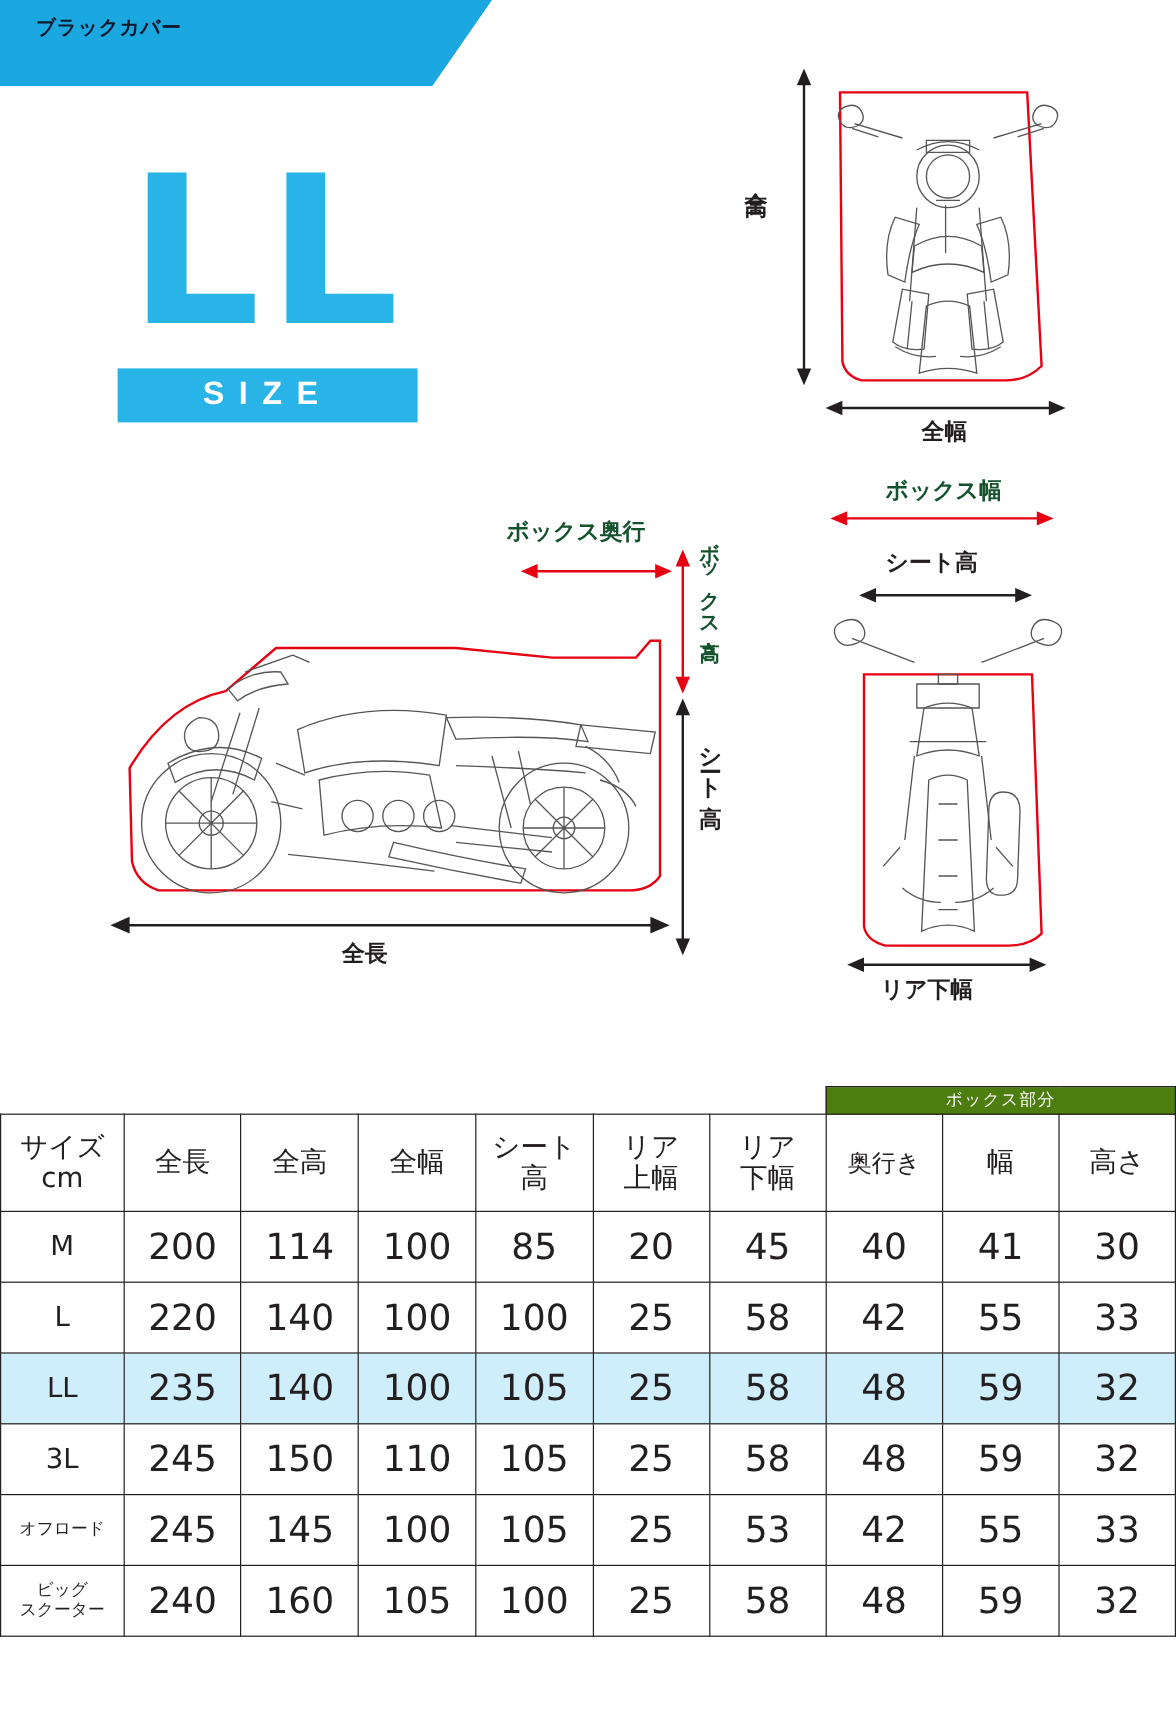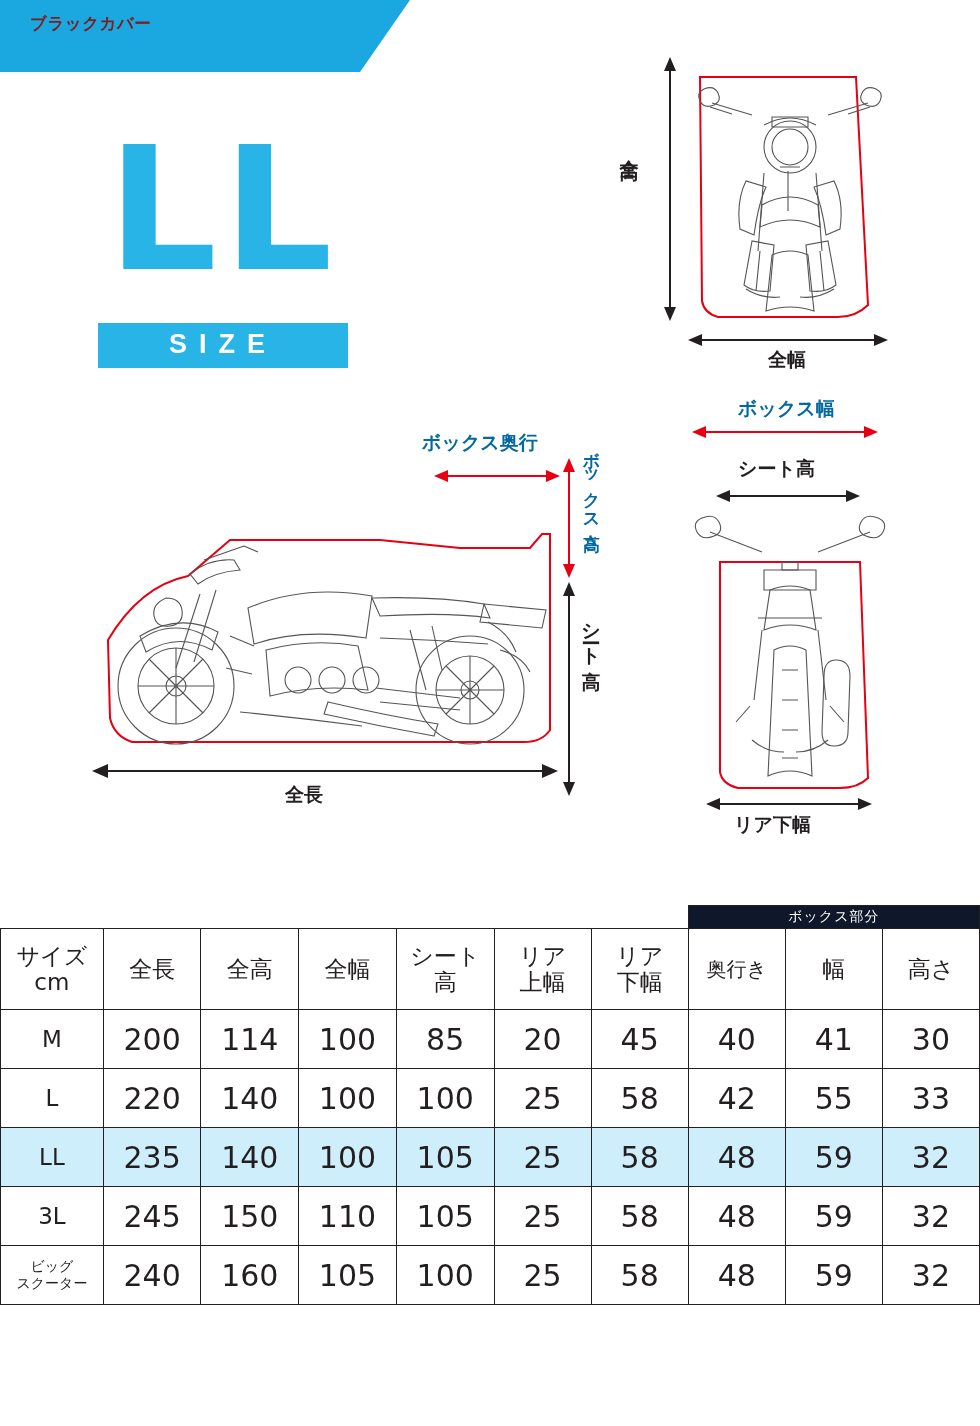--- a/index.html
+++ b/index.html
@@ -9,62 +9,62 @@
     font-family:"Liberation Sans","DejaVu Sans",sans-serif;
     color:#231f20;
     position:relative;
     overflow:hidden;
   }
   
   .banner{
     position:absolute;left:0;top:0;width:410px;height:72px;
     background:#1ba7e0;
     clip-path:polygon(0 0, 410px 0, 360px 72px, 0 72px);
-    color:#7f1d1d;
+    color:#0f172a;
   }
   .banner-inner{
     padding:12px 0 0 30px;
     font-size:16.5px;font-weight:bold;line-height:1.45;letter-spacing:.5px;
   }
   
   .size-block{position:absolute;left:98px;top:128px;width:250px;text-align:center;}
   .size-letters{
     font-size:172px;line-height:.95;font-weight:bold;color:#29b4e8;
     letter-spacing:6px;font-family:"DejaVu Sans",sans-serif;
   }
   .size-bar{
-    margin-top:32px;background:#29b4e8;color:#fff;
+    margin-top:16px;background:#29b4e8;color:#fff;
     font-size:27px;font-weight:bold;letter-spacing:12px;
     padding:6px 0 8px 0;
   }
   
   .fig{position:absolute;}
   .fig svg{display:block;}
   .lbl{
     position:absolute;font-size:19px;font-weight:bold;color:#231f20;
     white-space:nowrap;
   }
-  .lbl.red{color:#0369a1;}
+  .lbl.red{color:#14532d;}
   .lbl.vert{
     writing-mode:vertical-rl;text-orientation:upright;letter-spacing:1px;
   }
   
   table.spec{
     position:absolute;left:0;top:905px;width:980px;
     border-collapse:collapse;
     font-family:"DejaVu Sans","Liberation Sans",sans-serif;
   }
   table.spec td,table.spec th{
     border:1px solid #231f20;
     text-align:center;vertical-align:middle;
     font-weight:normal;
     padding:0;
   }
   .hdr-box{
-    background:#0f172a;color:#ffffff;font-size:14px;letter-spacing:1px;
+    background:#4d7c0f;color:#ffffff;font-size:14px;letter-spacing:1px;
     height:22px;border:1px solid #231f20;
   }
   .blank-top{border:none !important;background:#fff;}
   th.col-h{
     height:80px;font-size:23px;font-weight:bold;line-height:1.15;
   }
   th.col-h.small{font-size:20px;}
   td.row-lbl{font-size:23px;height:58px;}
   td.row-lbl.tiny{font-size:14px;line-height:1.25;}
   td.val{font-size:30px;height:58px;font-family:"DejaVu Sans",sans-serif;}
@@ -354,20 +354,32 @@
     <td class="val">110</td>
     <td class="val">105</td>
     <td class="val">25</td>
     <td class="val">58</td>
     <td class="val">48</td>
     <td class="val">59</td>
     <td class="val">32</td>
   </tr>
 
 
+  <tr>
+    <td class="row-lbl tiny">オフロード</td>
+    <td class="val">245</td>
+    <td class="val">145</td>
+    <td class="val">100</td>
+    <td class="val">105</td>
+    <td class="val">25</td>
+    <td class="val">53</td>
+    <td class="val">42</td>
+    <td class="val">55</td>
+    <td class="val">33</td>
+  </tr>
 
   <tr>
     <td class="row-lbl tiny">
       <div>ビッグ</div>
       <div>スクーター</div>
     </td>
     <td class="val">240</td>
     <td class="val">160</td>
     <td class="val">105</td>
     <td class="val">100</td>

